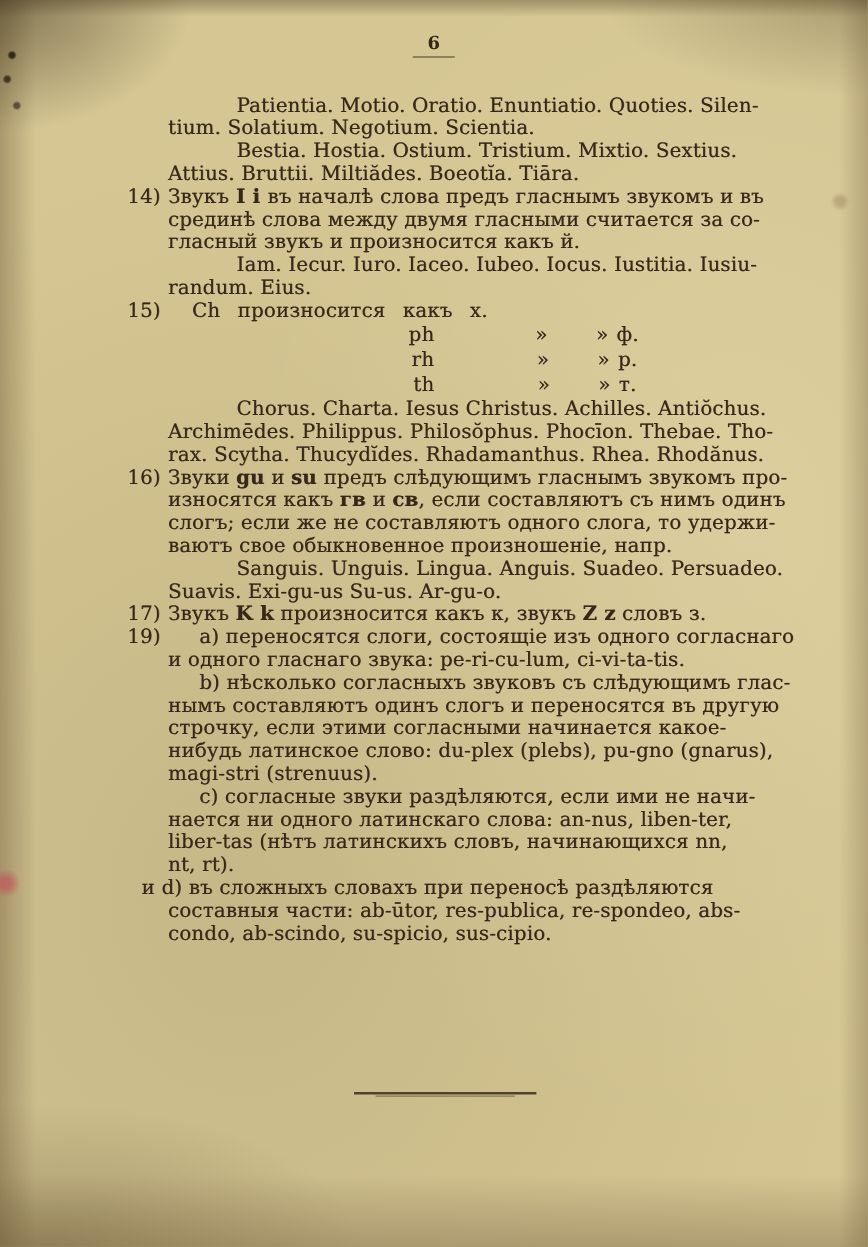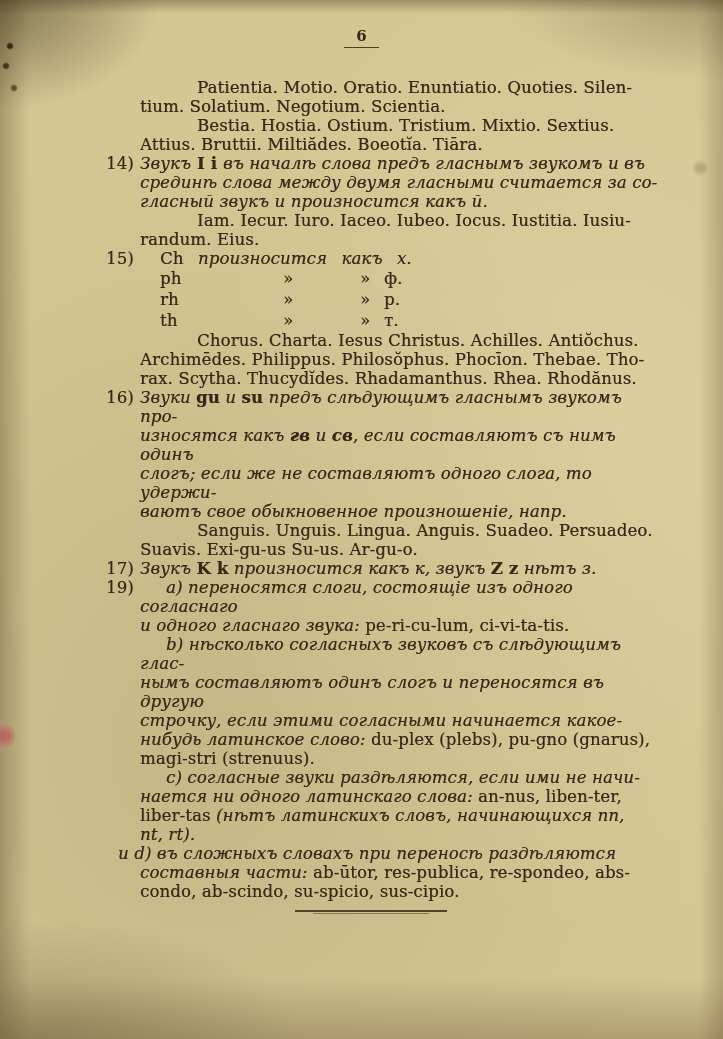--- a/index.html
+++ b/index.html
@@ -48,26 +48,26 @@
     text-shadow: 0.4px 0 0 rgba(52,38,22,0.55);
   }
   .content p { margin: 0; white-space: pre-line; }
   .indent { text-indent: 57px; }
   .indent20 { text-indent: 20px; }
   .item { position: relative; }
   .num {
     position: absolute; left: -34px; top: 0;
     font-style: normal;
   }
-  .rus, .it { font-style: italic; }
+  .rus, .it { }
   .rm { font-style: normal; }
   .b { font-weight: bold; }
   .spread { word-spacing: 9px; }
   .ph-table { padding-left: 20px; line-height: 21px; }
-  .trow { white-space: normal; }
+  .trow { white-space: normal; text-align: center; }
   .tc1 { display: inline-block; width: 123px; }
   .tc2 { display: inline-block; width: 77px; }
   .tc3 { display: inline-block; width: 24px; }
   .tc4 { display: inline-block; }
   .sub { margin: 11px 0 11px 50px; text-indent: 26px; }
   .sub-hang { text-indent: -22px; }
   .end-rule {
     position: absolute;
     top: 910px; left: 295px; width: 152px;
     border-top: 2px solid rgba(48,36,22,0.8);
@@ -128,21 +128,21 @@
       <p><span class="it">Звуки </span><span class="rm b">gu</span><span class="it"> и </span><span class="rm b">su</span><span class="it"> предъ слѣдующимъ гласнымъ звукомъ про-
 износятся какъ </span><span class="it b">гв</span><span class="it"> и </span><span class="it b">св</span><span class="it">, если составляютъ съ нимъ одинъ
 слогъ; если же не составляютъ одного слога, то удержи-
 ваютъ свое обыкновенное произношеніе, напр.</span></p>
       <p class="rm indent">Sanguis. Unguis. Lingua. Anguis. Suadeo. Persuadeo.
 Suavis. Exi-gu-us Su-us. Ar-gu-o.</p>
     </div>
 
     <div class="item">
       <span class="num">17)</span>
-      <p><span class="it">Звукъ </span><span class="rm b">K k</span><span class="it"> произносится какъ к, звукъ </span><span class="rm b">Z z</span><span class="it"> нѣтъ з.</span></p>
+      <p><span class="it">Звукъ </span><span class="rm b">K k</span><span class="it"> произносится какъ к, звукъ </span><span class="rm b">Z z</span><span class="it"> словъ з.</span></p>
     </div>
 
     <div class="item">
       <span class="num">19)</span>
       <p class="sub"><span class="it">a) переносятся слоги, состоящіе изъ одного согласнаго
 и одного гласнаго звука: </span><span class="rm">pe-ri-cu-lum, ci-vi-ta-tis.</span></p>
       <p class="sub"><span class="it">b) нѣсколько согласныхъ звуковъ съ слѣдующимъ глас-
 нымъ составляютъ одинъ слогъ и переносятся въ другую
 строчку, если этими согласными начинается какое-
 нибудь латинское слово: </span><span class="rm">du-plex (plebs), pu-gno (gnarus),

